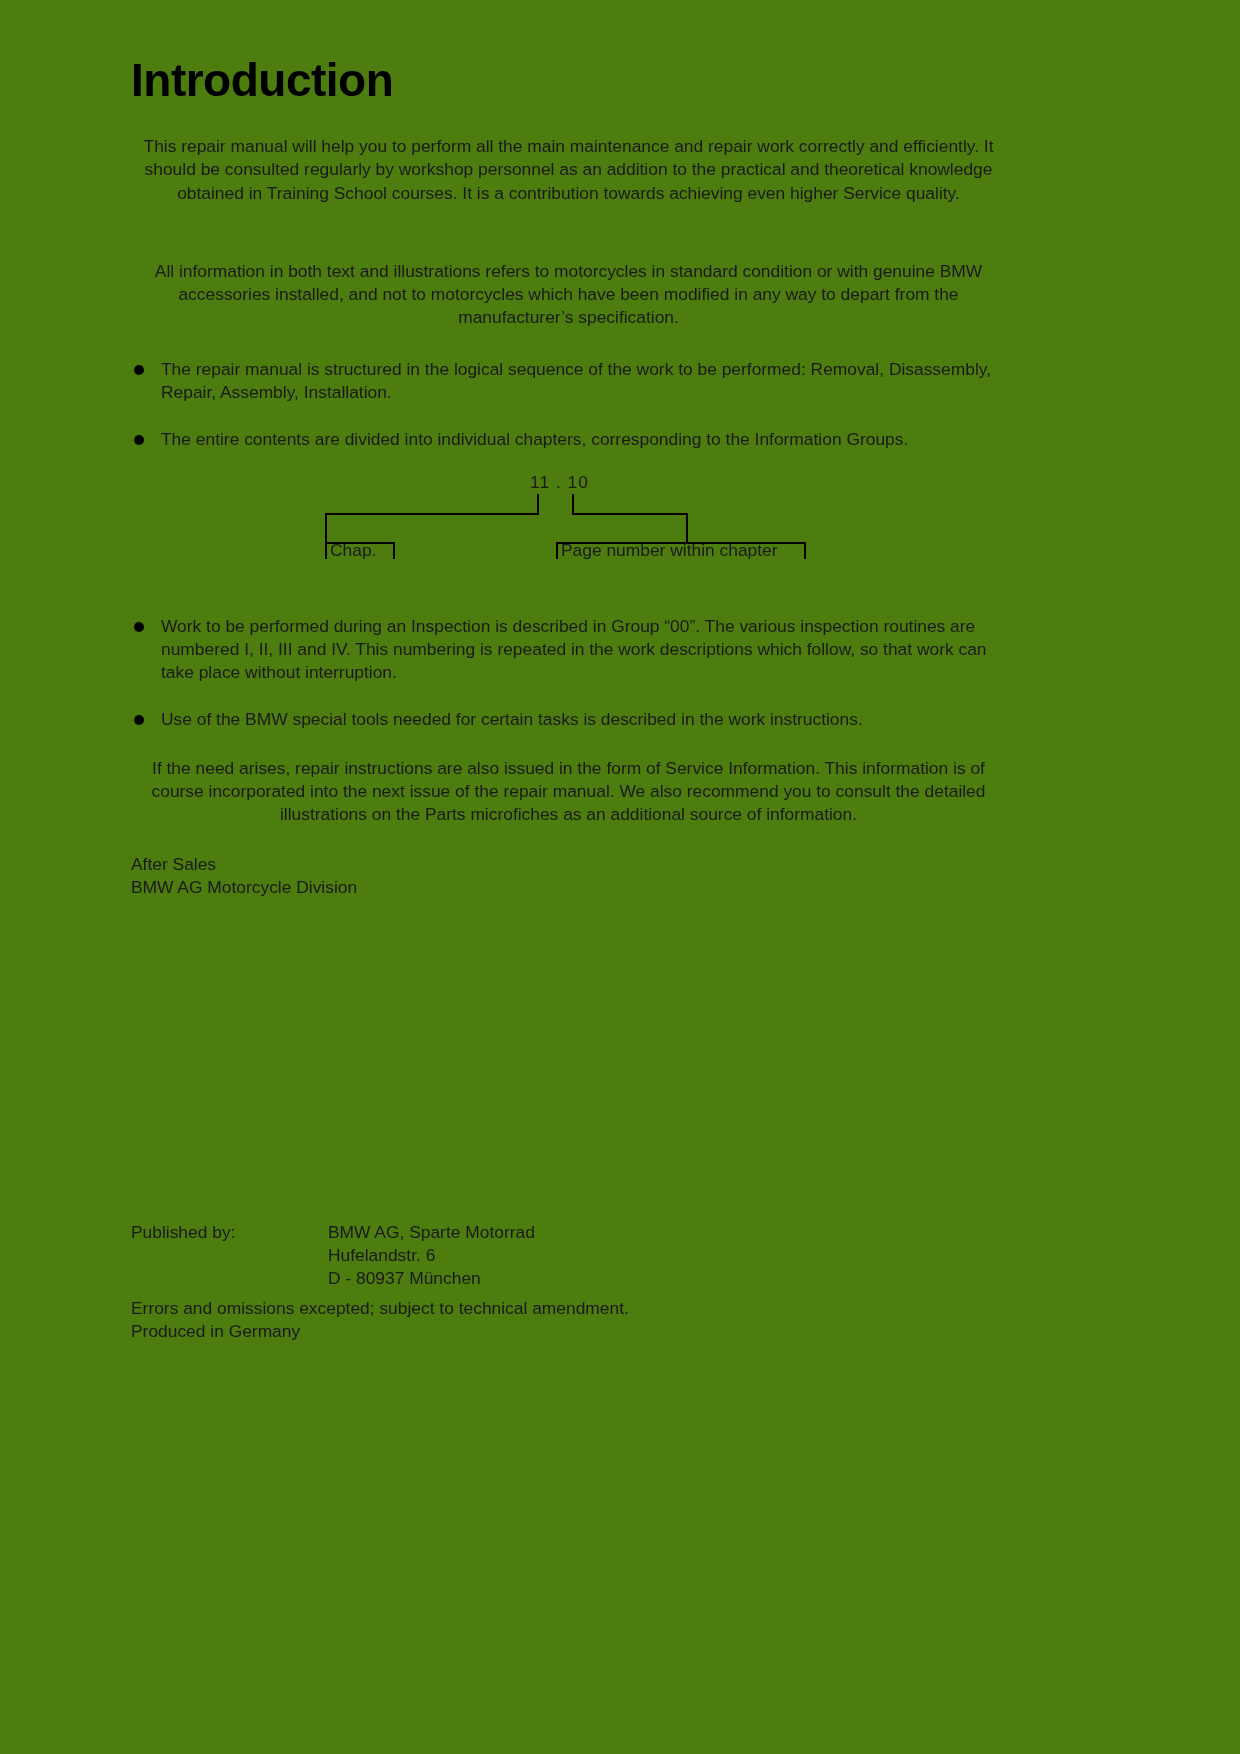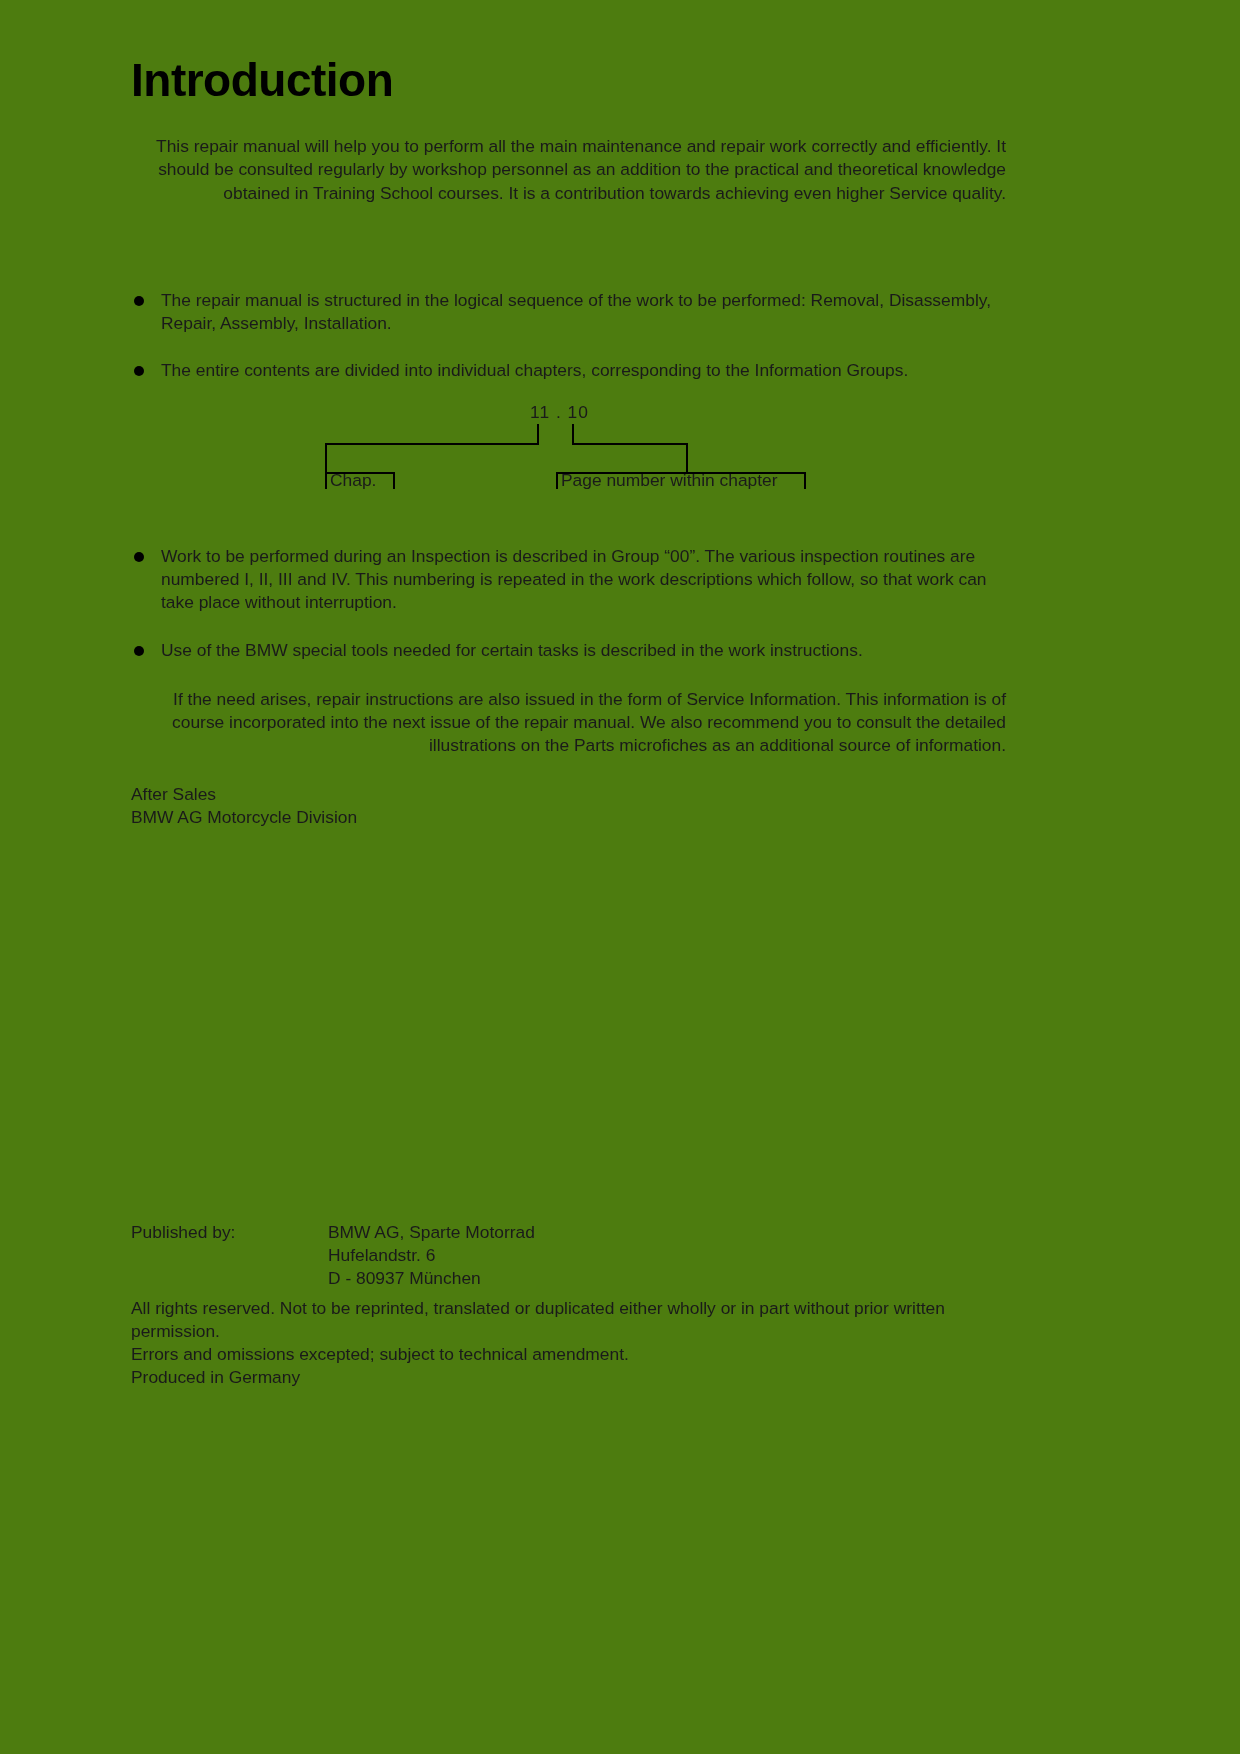--- a/index.html
+++ b/index.html
@@ -34,21 +34,21 @@
     padding-top: 56px;
     line-height: 1.05;
     color: #000;
   }
 
   p.body-text {
     font-size: 17.4px;
     line-height: 1.33;
     margin: 0;
     color: #1a1a1a;
-    text-align: right;
+    text-align: center;
   }
 
   .gap-intro { height: 31px; }
   .gap-para  { height: 29px; }
   .gap-sm    { height: 26px; }
 
   ul.bullets {
     list-style: none;
     margin: 0;
     padding: 0;
@@ -153,20 +153,21 @@
 
     <h1 class="page-title">Introduction</h1>
 
     <div class="gap-intro"></div>
 
     <p class="body-text">This repair manual will help you to perform all the main maintenance and repair work correctly and efficiently. It should be consulted regularly by workshop personnel as an addition to the practical and theoretical knowledge obtained in Training School courses. It is a contribution towards achieving even higher Service quality.</p>
 
     <div class="gap-para"></div>
     <div class="gap-sm"></div>
 
+    <p class="body-text">All information in both text and illustrations refers to motorcycles in standard condition or with genuine BMW accessories installed, and not to motorcycles which have been modified in any way to depart from the manufacturer’s specification.</p>
 
     <div class="gap-para"></div>
 
     <ul class="bullets">
       <li>
         <span class="dot"></span>
         <span>The repair manual is structured in the logical sequence of the work to be performed: Removal, Disassembly, Repair, Assembly, Installation.</span>
       </li>
       <li>
         <span class="dot"></span>
@@ -225,18 +226,17 @@
       <div class="imprint-label">Published by:</div>
       <div class="imprint-value">
         <div>BMW AG, Sparte Motorrad</div>
         <div>Hufelandstr. 6</div>
         <div>D - 80937 München</div>
       </div>
     </div>
   </div>
 
   <div class="rights">
-    <p>All rights reserved. Not to be reprinted, translated or duplicated either wholly or in part without prior written permission.</p>
     <p>Errors and omissions excepted; subject to technical amendment.</p>
     <p>Produced in Germany</p>
   </div>
 
 </div>
 
 </body></html>

